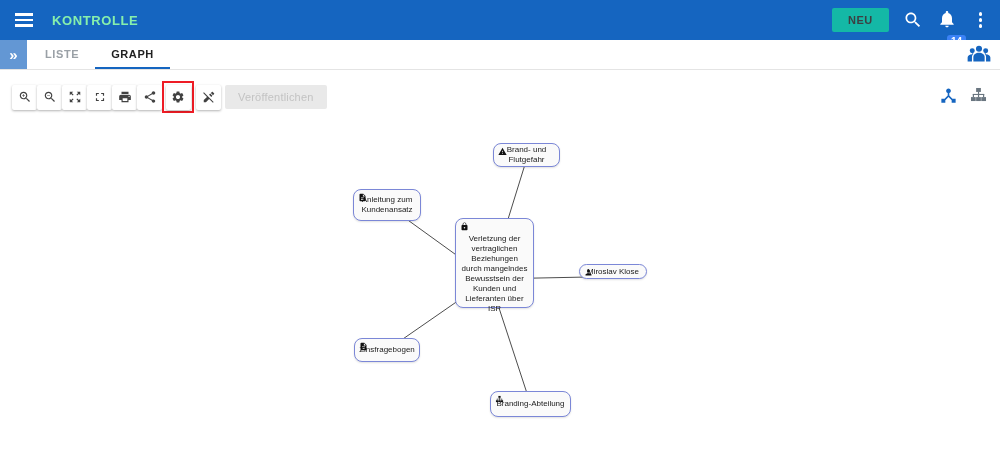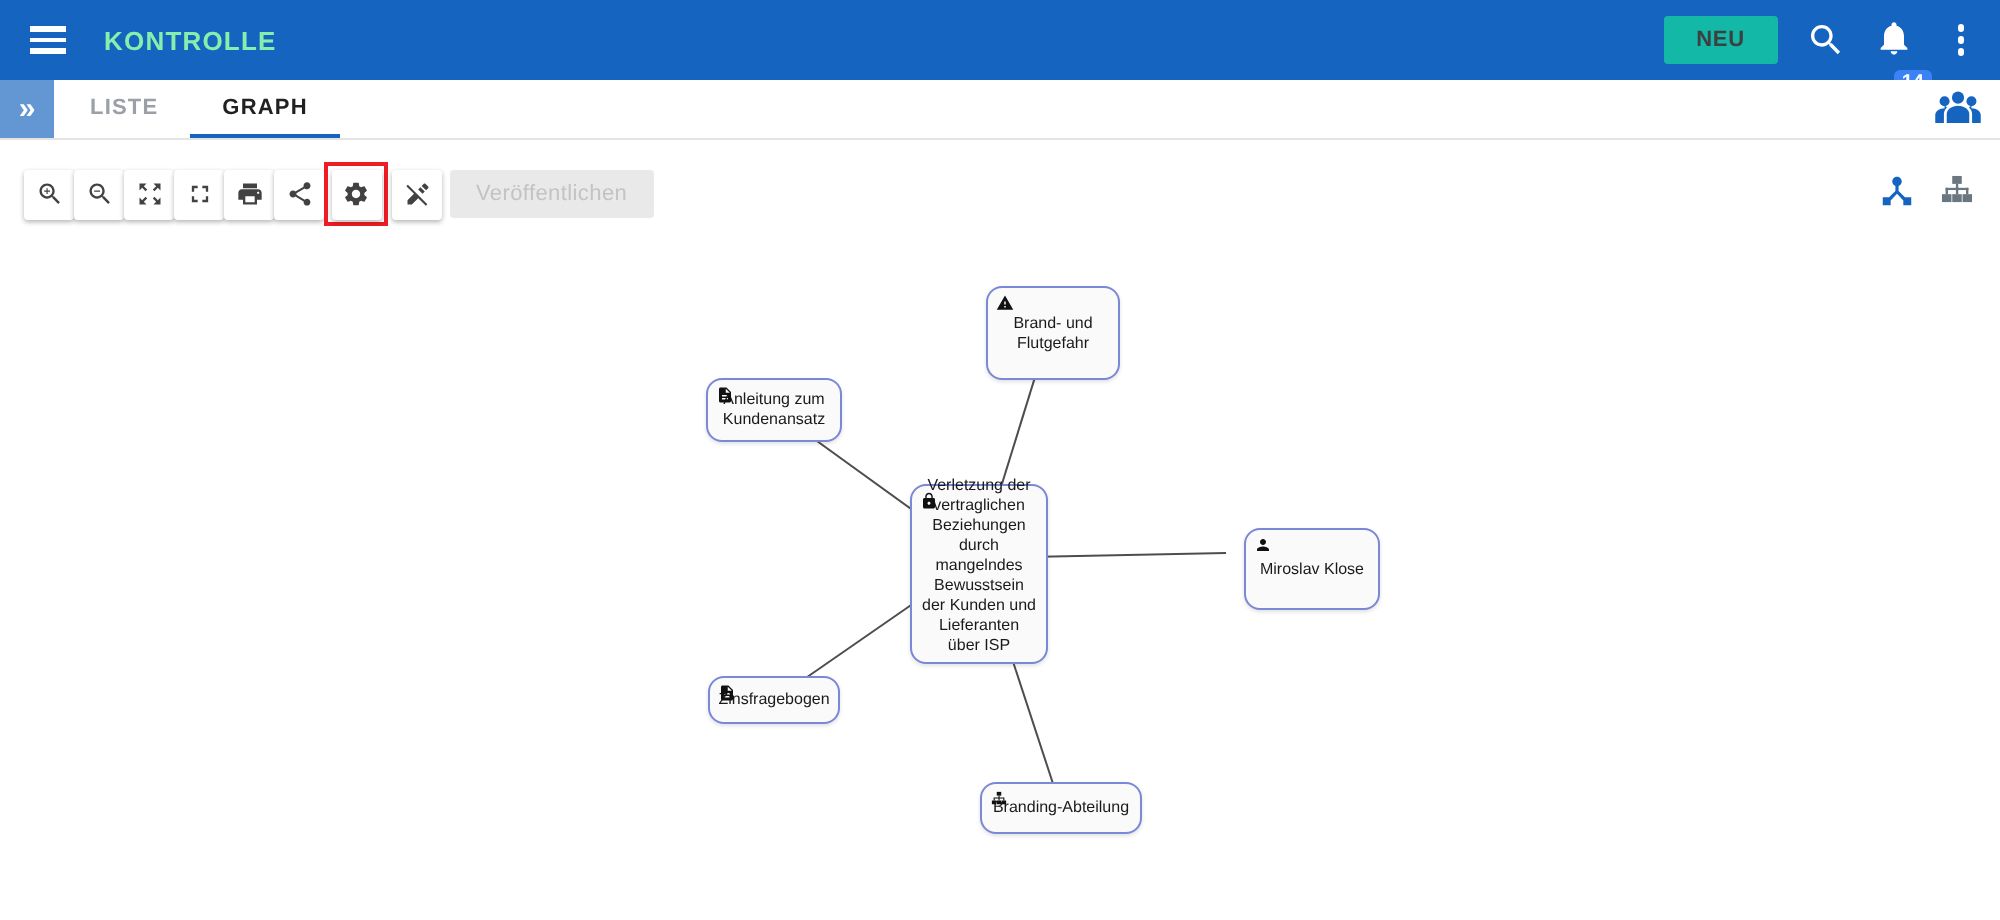--- a/index.html
+++ b/index.html
@@ -175,45 +175,45 @@
 </div>
 
 <svg class="edges-layer" width="1000" height="460">
     <line x1="489.5" y1="279" x2="526.5" y2="159.5"></line>
     <line x1="489.5" y1="279" x2="387" y2="205"></line>
     <line x1="489.5" y1="279" x2="613" y2="276.5"></line>
     <line x1="489.5" y1="279" x2="387" y2="350"></line>
     <line x1="489.5" y1="279" x2="530.5" y2="404"></line>
   </svg>
 <div id="nodes">
-    <div class="graph-node tall" style="left: 455px; top: 242px; width: 69px; height: 90px; align-items: flex-end;">
+    <div class="graph-node tall" style="left: 455px; top: 218px; width: 79px; height: 90px;">
       <span class="node-icon">
         <svg viewBox="0 0 24 24">
           <path d="M18 8h-1V6c0-2.76-2.24-5-5-5S7 3.24 7 6v2H6c-1.1 0-2 .9-2 2v10c0 1.1.9 2 2 2h12c1.1 0 2-.9 2-2V10c0-1.1-.9-2-2-2zm-6 9c-1.1 0-2-.9-2-2s.9-2 2-2 2 .9 2 2-.9 2-2 2zm3.1-9H8.9V6c0-1.71 1.39-3.1 3.1-3.1 1.71 0 3.1 1.39 3.1 3.1v2z"></path>
         </svg>
       </span>
       <span>Verletzung der vertraglichen Beziehungen durch mangelndes Bewusstsein der Kunden und Lieferanten über ISP</span>
     </div>
-    <div class="graph-node" style="left: 493px; top: 143px; width: 67px; height: 47px;">
+    <div class="graph-node" style="left: 493px; top: 143px; width: 67px; height: 24px;">
       <span class="node-icon">
         <svg viewBox="0 0 24 24">
           <path d="M1 21h22L12 2 1 21zm12-3h-2v-2h2v2zm0-4h-2v-4h2v4z"></path>
         </svg>
       </span>
       <span>Brand- und Flutgefahr</span>
     </div>
     <div class="graph-node" style="left: 353px; top: 189px; width: 68px; height: 32px;">
       <span class="node-icon">
         <svg viewBox="0 0 24 24">
           <path d="M14 2H6c-1.1 0-1.99.9-1.99 2L4 20c0 1.1.89 2 1.99 2H18c1.1 0 2-.9 2-2V8l-6-6zm2 16H8v-2h8v2zm0-4H8v-2h8v2zm-3-5V3.5L18.5 9H13z"></path>
         </svg>
       </span>
       <span>Anleitung zum Kundenansatz</span>
     </div>
-    <div class="graph-node" style="left: 579px; top: 264px; width: 68px; height: 41px; margin-left: 43px;">
+    <div class="graph-node" style="left: 579px; top: 264px; width: 68px; height: 15px;">
       <span class="node-icon">
         <svg viewBox="0 0 24 24">
           <path d="M12 12c2.21 0 4-1.79 4-4s-1.79-4-4-4-4 1.79-4 4 1.79 4 4 4zm0 2c-2.67 0-8 1.34-8 4v2h16v-2c0-2.66-5.33-4-8-4z"></path>
         </svg>
       </span>
       <span>Miroslav Klose</span>
     </div>
     <div class="graph-node" style="left: 354px; top: 338px; width: 66px; height: 24px;">
       <span class="node-icon">
         <svg viewBox="0 0 24 24">

